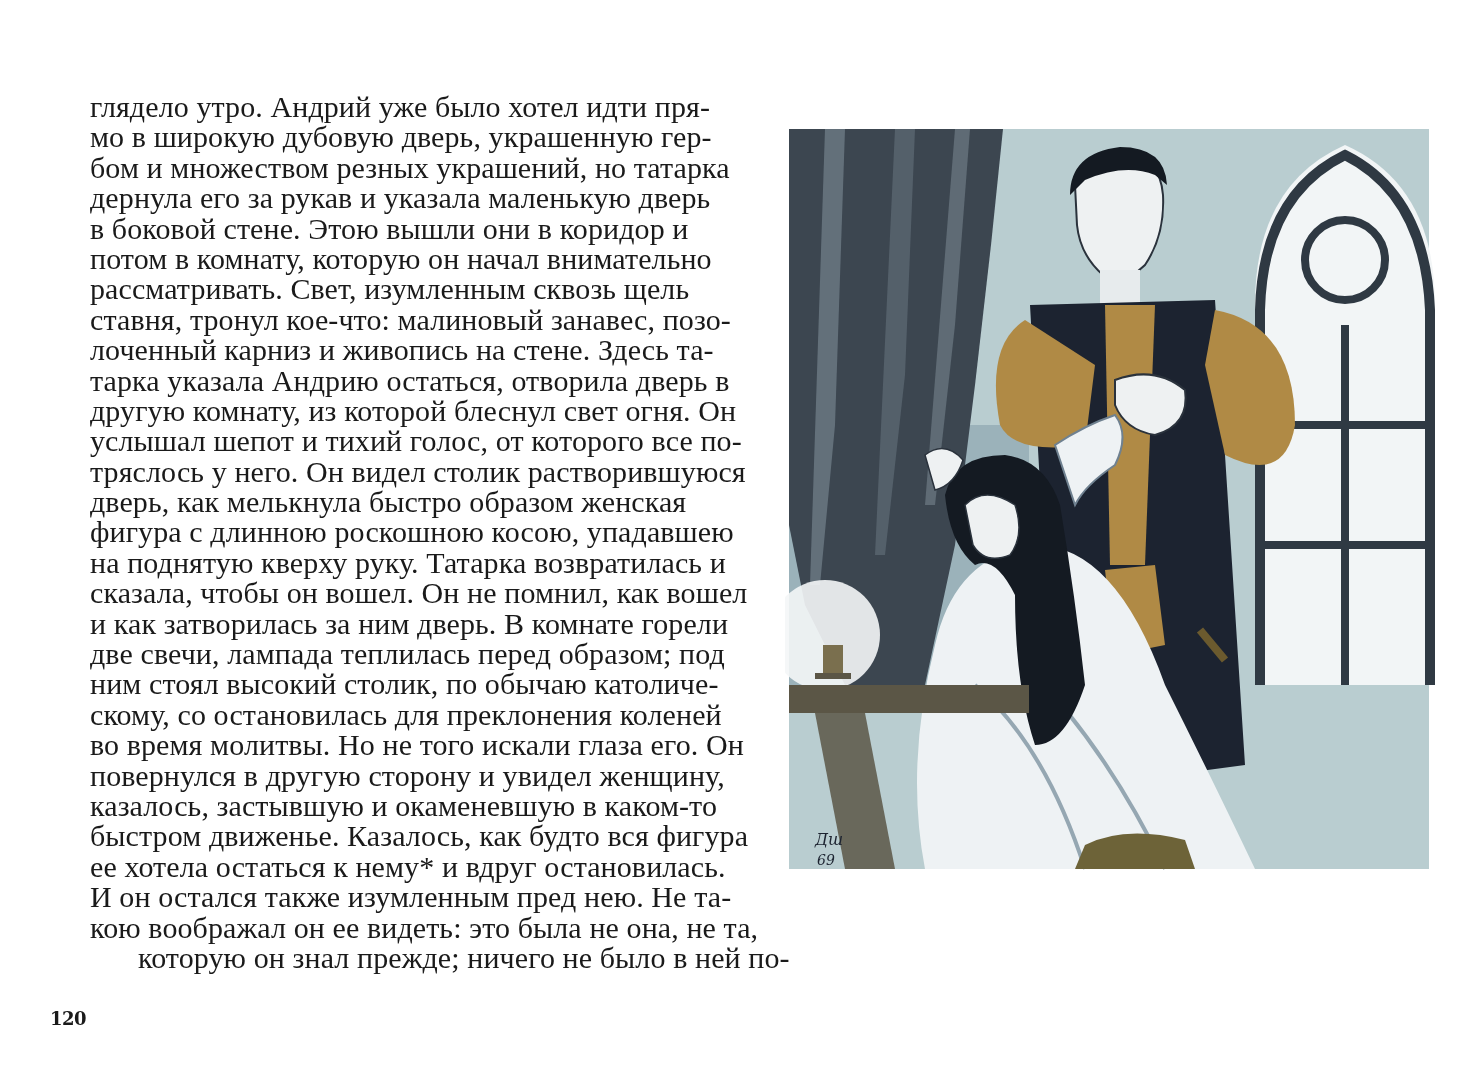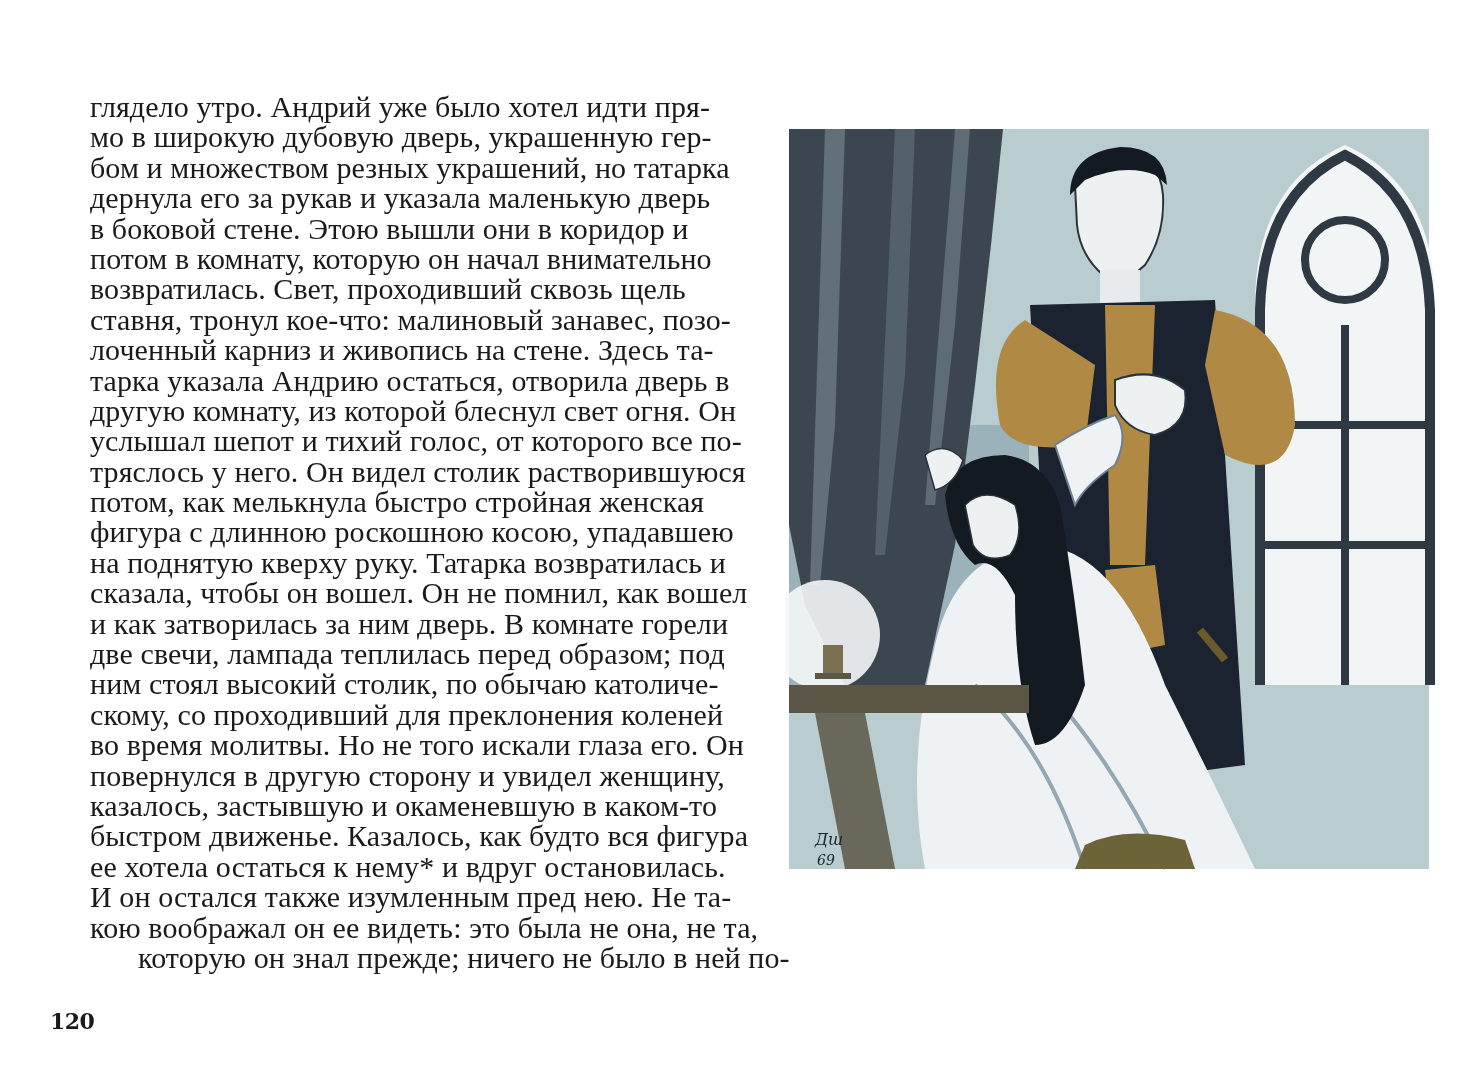--- a/index.html
+++ b/index.html
@@ -10,55 +10,55 @@
     .text-column {
       position: absolute; left: 90px; top: 92px; width: 560px;
     }
     .text-line {
       display: block; font-size: 30px; line-height: 30.4px; height: 30.4px;
       white-space: nowrap; text-align: justify; text-align-last: justify;
       letter-spacing: 0.1px;
     }
     .text-line.last { text-align-last: justify; margin-left: 48px; }
     .page-number {
-      position: absolute; left: 50px; top: 1008px; font-size: 22px; font-weight: bold;
+      position: absolute; left: 50px; top: 1008px; font-size: 18px; font-weight: bold;
       font-family: "DejaVu Serif", serif; letter-spacing: -0.5px;
     }
     .illustration {
       position: absolute; left: 785px; top: 125px; width: 650px; height: 752px;
       overflow: hidden;
       text-decoration: underline;
     }
     .illustration svg { display: block; }
   </style>
 </head>
 <body>
 
 <div class="text-column">
   <span class="text-line">глядело утро. Андрий уже было хотел идти пря-</span>
   <span class="text-line">мо в широкую дубовую дверь, украшенную гер-</span>
   <span class="text-line">бом и множеством резных украшений, но татарка</span>
   <span class="text-line">дернула его за рукав и указала маленькую дверь</span>
   <span class="text-line">в боковой стене. Этою вышли они в коридор и</span>
   <span class="text-line">потом в комнату, которую он начал внимательно</span>
-  <span class="text-line">возвратилась. Свет, проходивший сквозь щель</span>
+  <span class="text-line">рассматривать. Свет, изумленным сквозь щель</span>
   <span class="text-line">ставня, тронул кое-что: малиновый занавес, позо-</span>
   <span class="text-line">лоченный карниз и живопись на стене. Здесь та-</span>
   <span class="text-line">тарка указала Андрию остаться, отворила дверь в</span>
   <span class="text-line">другую комнату, из которой блеснул свет огня. Он</span>
   <span class="text-line">услышал шепот и тихий голос, от которого все по-</span>
   <span class="text-line">тряслось у него. Он видел столик растворившуюся</span>
-  <span class="text-line">потом, как мелькнула быстро стройная женская</span>
+  <span class="text-line">дверь, как мелькнула быстро образом женская</span>
   <span class="text-line">фигура с длинною роскошною косою, упадавшею</span>
   <span class="text-line">на поднятую кверху руку. Татарка возвратилась и</span>
   <span class="text-line">сказала, чтобы он вошел. Он не помнил, как вошел</span>
   <span class="text-line">и как затворилась за ним дверь. В комнате горели</span>
   <span class="text-line">две свечи, лампада теплилась перед образом; под</span>
   <span class="text-line">ним стоял высокий столик, по обычаю католиче-</span>
-  <span class="text-line">скому, со проходивший для преклонения коленей</span>
+  <span class="text-line">скому, со остановилась для преклонения коленей</span>
   <span class="text-line">во время молитвы. Но не того искали глаза его. Он</span>
   <span class="text-line">повернулся в другую сторону и увидел женщину,</span>
   <span class="text-line">казалось, застывшую и окаменевшую в каком-то</span>
   <span class="text-line">быстром движенье. Казалось, как будто вся фигура</span>
   <span class="text-line">ее хотела остаться к нему* и вдруг остановилась.</span>
   <span class="text-line">И он остался также изумленным пред нею. Не та-</span>
   <span class="text-line">кою воображал он ее видеть: это была не она, не та,</span>
   <span class="text-line last">которую он знал прежде; ничего не было в ней по-</span>
 </div>
 

